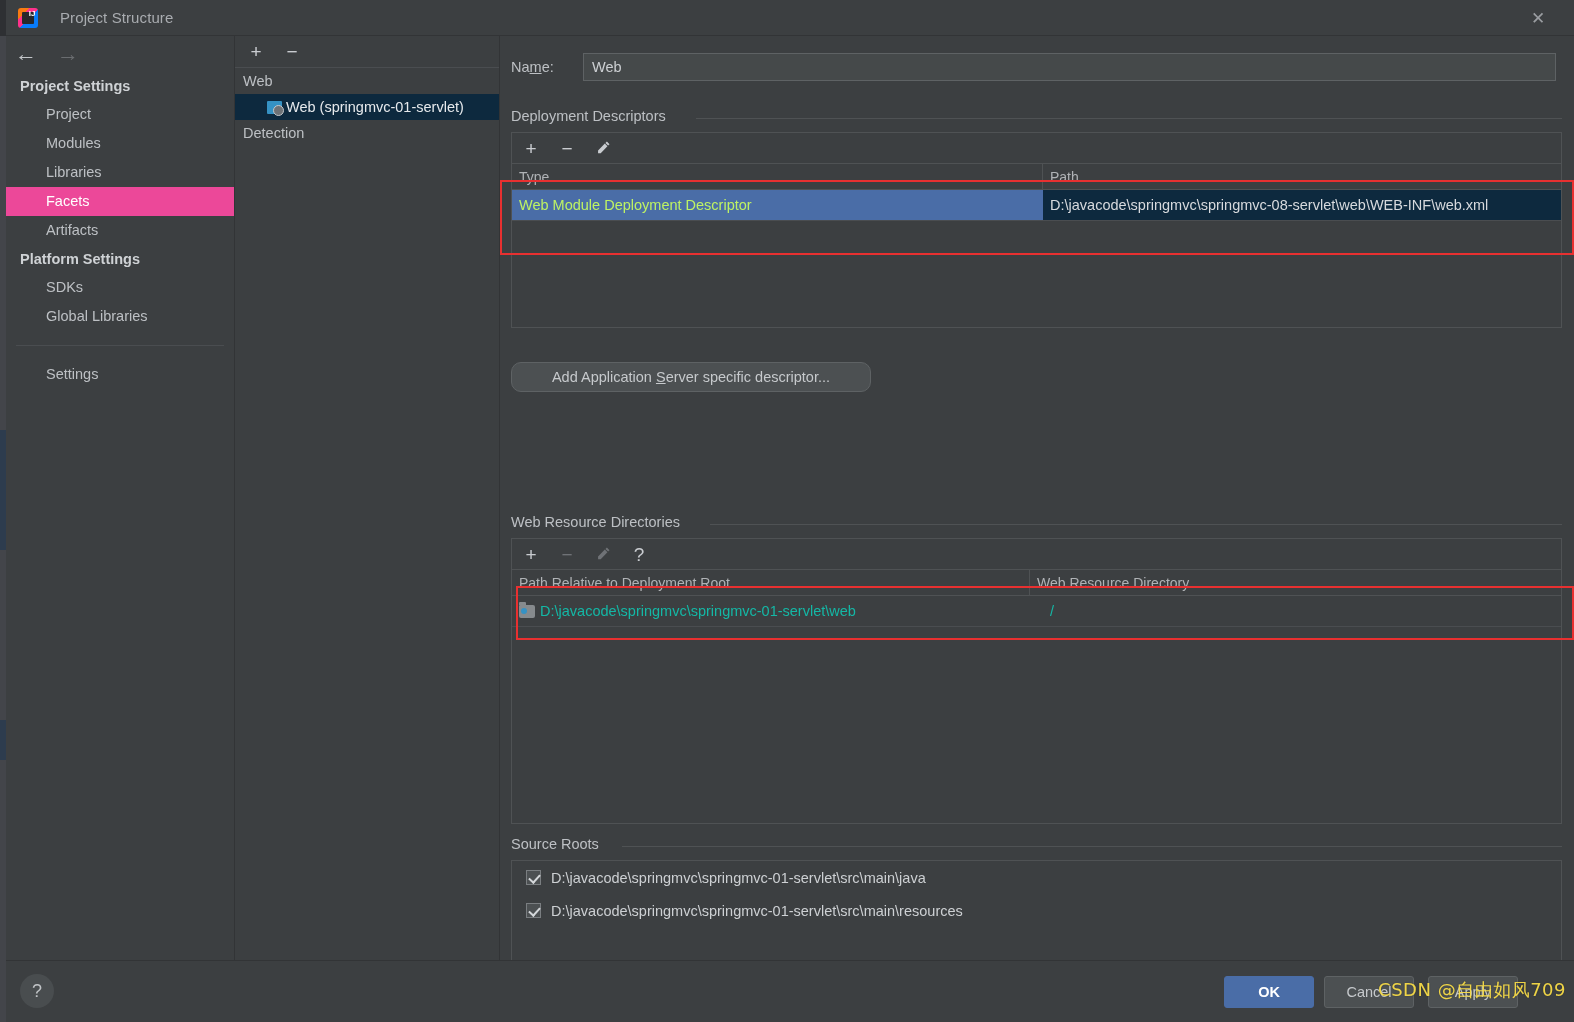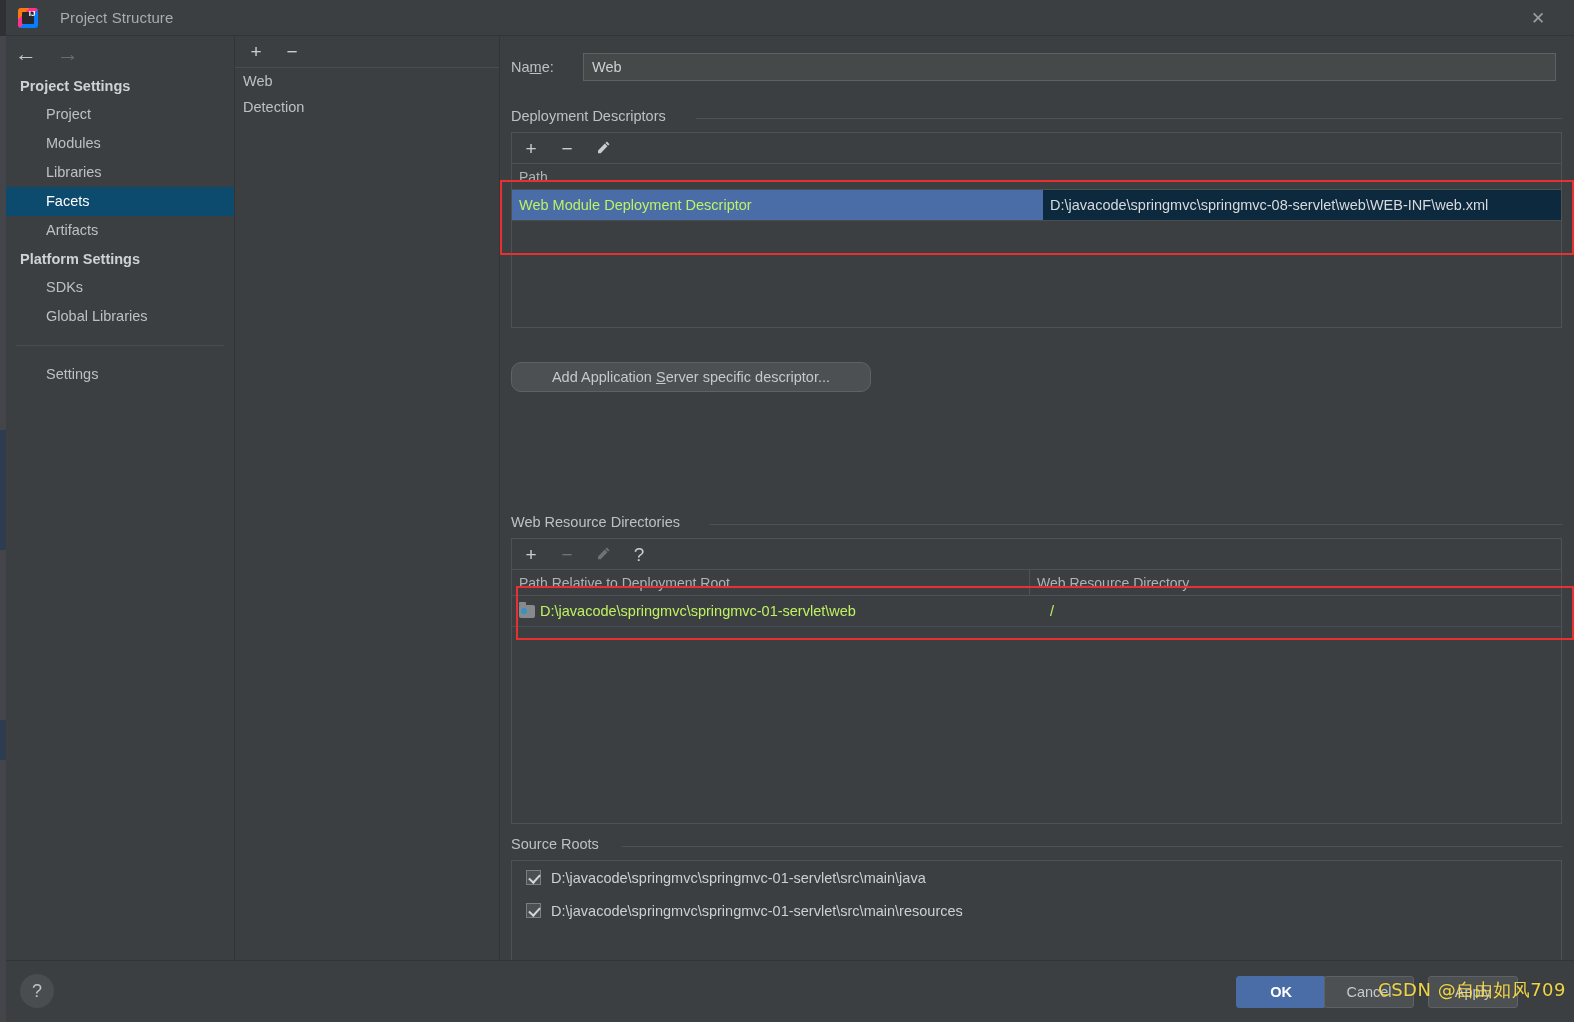--- a/index.html
+++ b/index.html
@@ -107,21 +107,21 @@
     padding: 6px 0 6px 14px;
   }
   .side-item {
     font-size: 14.5px;
     color: #bdc0c4;
     padding: 5px 0 5px 40px;
     cursor: default;
     line-height: 19px;
   }
   .side-item.selected {
-    background: #0c4a6e;
+    background: #ec4899;
     color: #ffffff;
   }
   .side-sep {
     height: 1px; background: #4a4d50;
     margin: 14px 10px 14px 10px;
   }
 
   
   .tree-panel {
     width: 265px; height: 100%;
@@ -240,21 +240,21 @@
   .th:last-child { border-right: none; }
   .trow {
     display: flex;
     height: 30px;
   }
   .td {
     font-size: 14.5px;
     line-height: 30px;
     padding-left: 7px;
     overflow: hidden; white-space: nowrap;
-    color: #bef264;
+    color: #14b8a6;
   }
   .td.sel-blue { background: #4a6da7; color: #bef264; }
   .td.sel-navy { background: #0d293e; color: #d7dade; }
   .row-sep { height: 1px; background: #4a4d50; }
 
   
   .redbox {
     position: absolute;
     border: 2px solid #e83030;
     pointer-events: none;
@@ -332,21 +332,21 @@
   .fbtn {
     position: absolute; top: 15px;
     height: 32px;
     border-radius: 3px;
     font-size: 14.5px;
     font-family: "Liberation Sans", sans-serif;
     display: flex; align-items: center; justify-content: center;
     cursor: default;
   }
   .fbtn.ok {
-    right: 248px; width: 90px;
+    right: 260px; width: 90px;
     background: #4a6da7; border: 1px solid #4a6da7;
     color: #ffffff; font-weight: bold;
   }
   .fbtn.cancel {
     right: 160px; width: 90px;
     background: #4c5052; border: 1px solid #5e6264; color: #c6c9cc;
   }
   .fbtn.apply {
     right: 56px; width: 90px;
     background: #4c5052; border: 1px solid #5e6264; color: #c6c9cc;
@@ -408,20 +408,23 @@
       <div class="side-item">Settings</div>
     </div>
 
     <div class="tree-panel">
       <div class="tree-toolbar">
         <span class="tb-icon">+</span>
         <span class="tb-icon">−</span>
       </div>
 
       <div class="tree-row">Web</div>
+      <div class="tree-row child selected">
+        <span class="tree-ico"></span><span>Web (springmvc-01-servlet)</span>
+      </div>
       <div class="tree-row">Detection</div>
     </div>
 
     <div class="content">
 
       <div class="name-row">
         <div class="name-label">Na<u>m</u>e:</div>
         <input class="name-input" value="Web" style="">
       </div>
 
@@ -433,20 +436,21 @@
           <span class="tb-icon">+</span>
           <span class="tb-icon">−</span>
           <span class="tb-icon">
             <svg width="15" height="15" viewBox="0 0 16 16">
                 <path d="M11.6 1.6l2.8 2.8-1.5 1.5-2.8-2.8zM9.4 3.8l2.8 2.8L5 14H2.2v-2.8z" fill="#c9ccd0"></path>
               </svg>
           </span>
         </div>
 
         <div class="thead">
+          <div class="th" style="width:531px;">Type</div>
           <div class="th" style="width:518px;">Path</div>
         </div>
 
         <div class="trow">
           <div class="td sel-blue" style="width:531px;">Web Module Deployment Descriptor</div>
           <div class="td sel-navy" style="width:518px;">D:\javacode\springmvc\springmvc-08-servlet\web\WEB-INF\web.xml</div>
         </div>
         <div class="row-sep"></div>
       </div>
 

